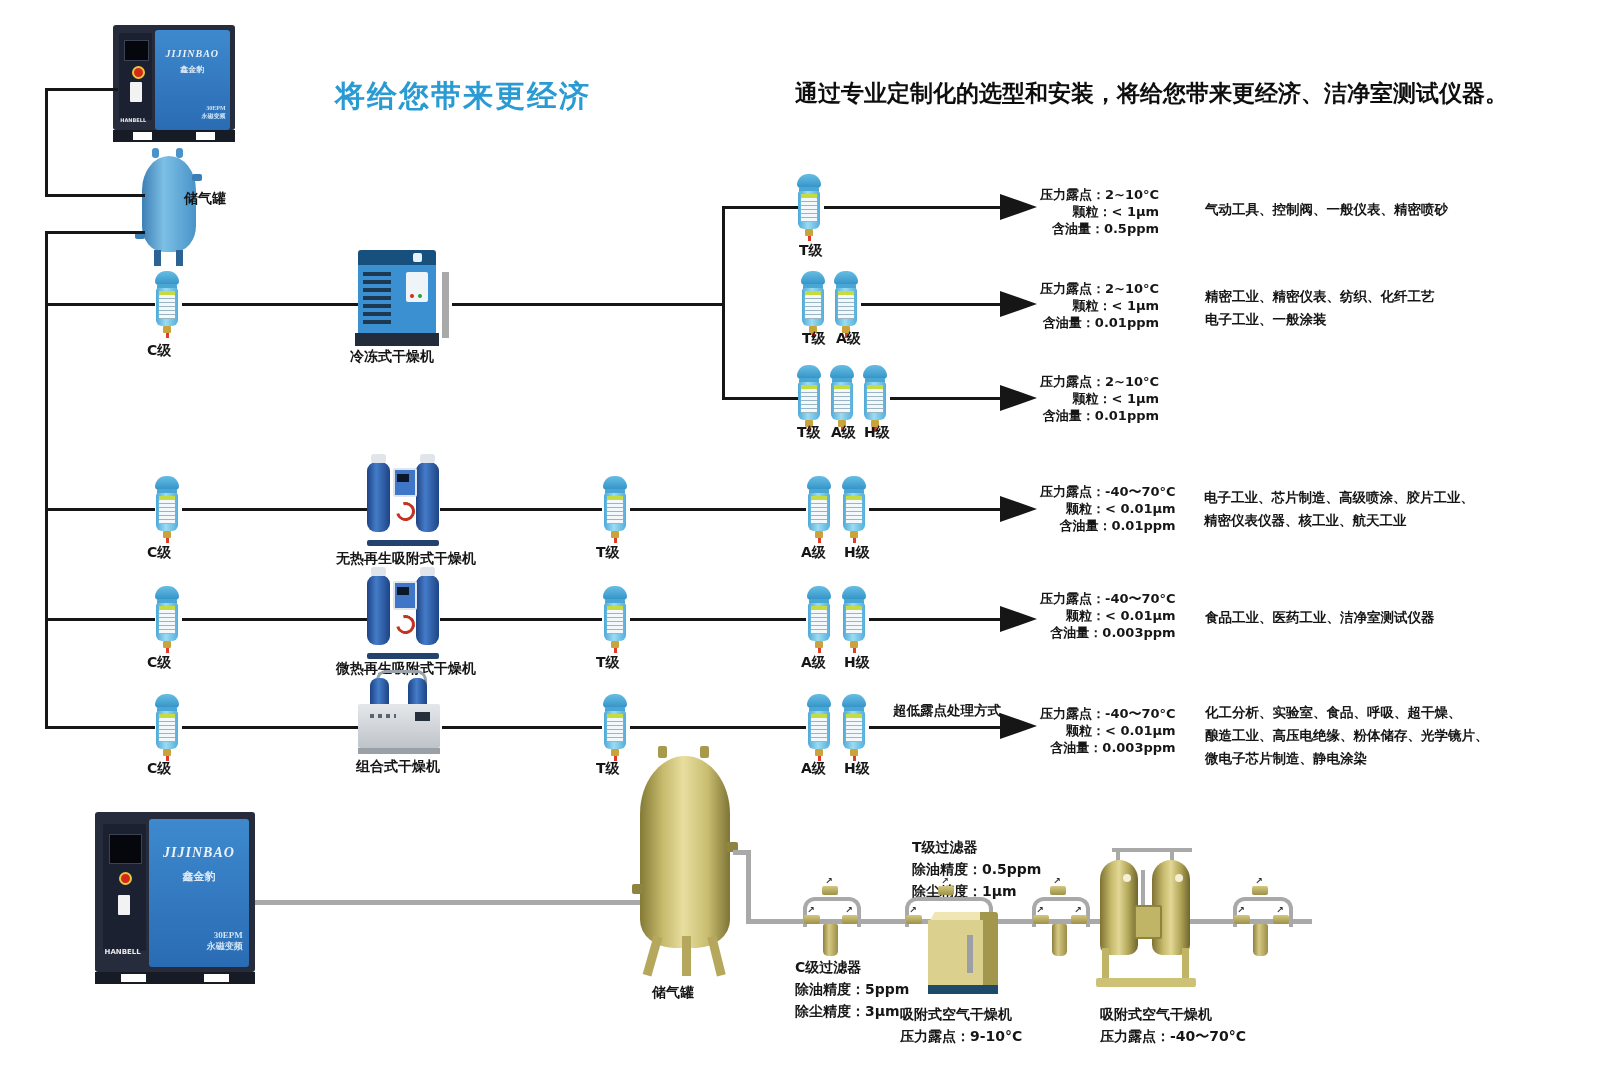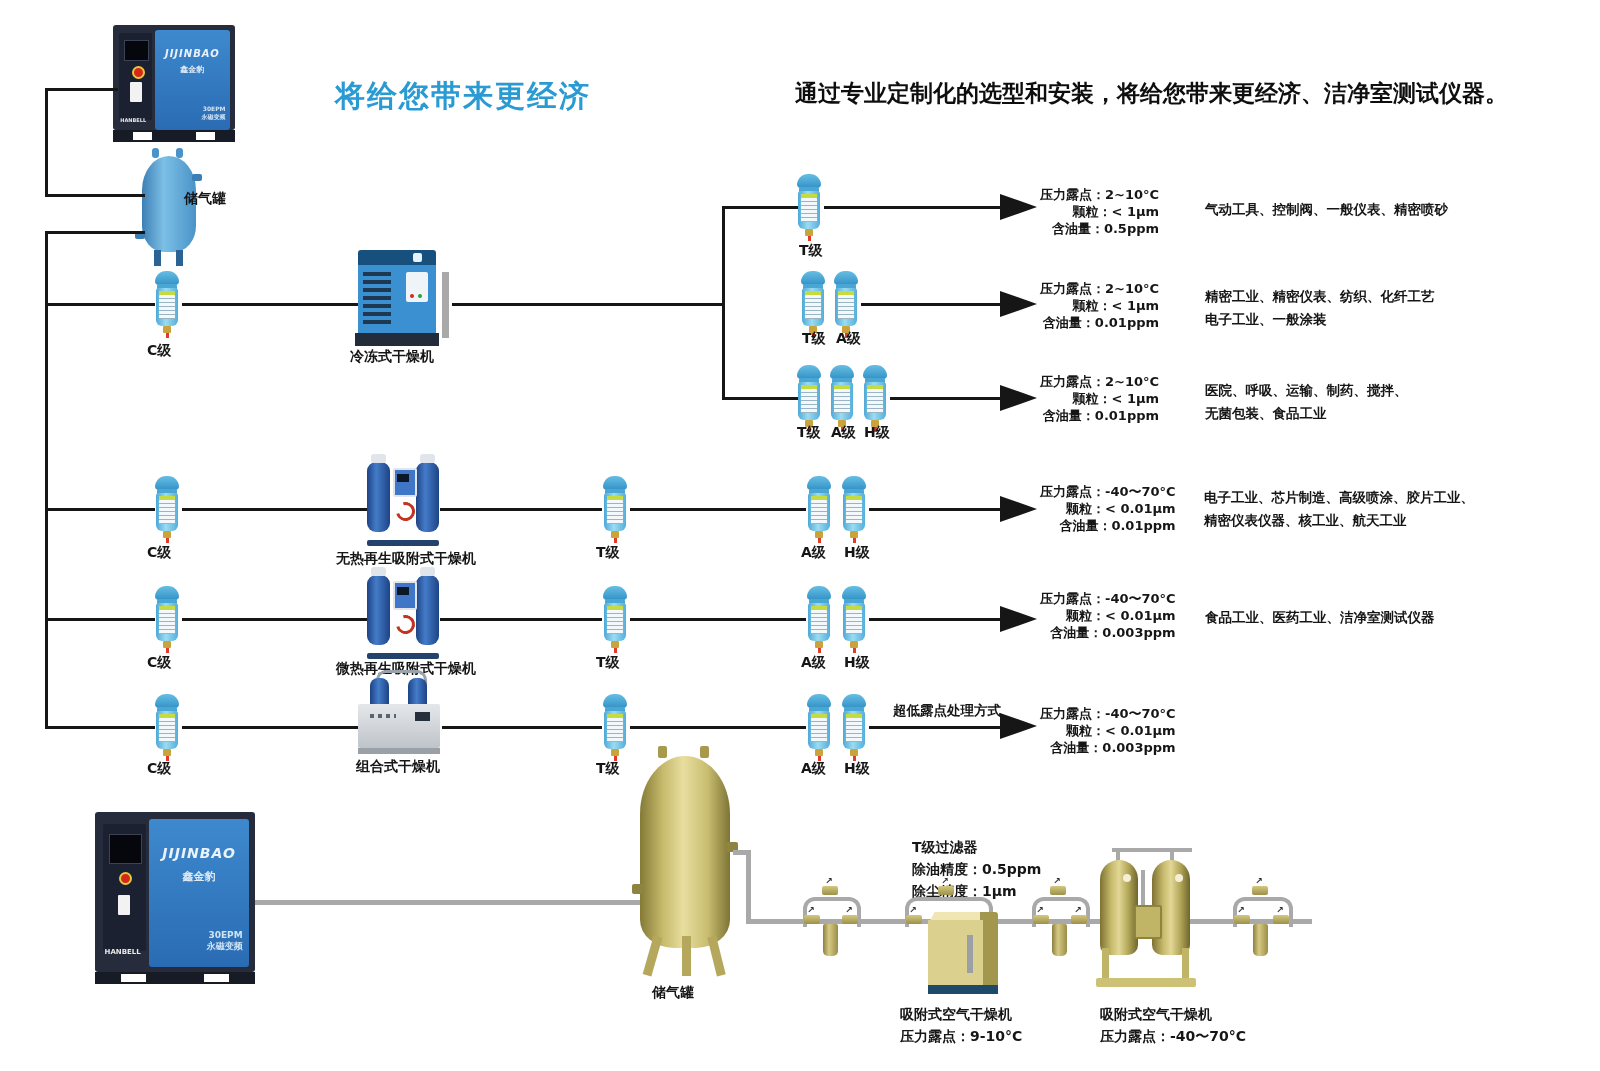--- a/index.html
+++ b/index.html
@@ -31,21 +31,21 @@
   .bottle .drip{position:absolute;left:12px;top:62px;width:3px;height:5px;background:#e23c28;}
   
   .comp{position:absolute;}
   .comp .c-bodyy{position:absolute;inset:0 0 12px 0;background:#262c3c;border-radius:3px;}
   .comp .c-left{position:absolute;left:5%;top:7%;width:27%;height:74%;background:#1b2130;border-radius:2px;}
   .comp .c-screen{position:absolute;left:15%;top:8%;width:70%;height:22%;background:#05070c;border:1px solid #3a4254;}
   .comp .c-btn{position:absolute;left:38%;top:38%;width:9px;height:9px;border-radius:50%;
     background:#d42818;border:2px solid #e8c840;}
   .comp .c-tag{position:absolute;left:34%;top:56%;width:12px;height:20px;background:#f2f2f2;border-radius:1px;}
   .comp .c-panel{position:absolute;right:4%;top:4%;width:62%;height:86%;border-radius:3px;
-    background:linear-gradient(180deg,#3e89ce,#2a6cb4);}
+    background:linear-gradient(180deg,#3e89ce,#2a6cb4);font-family:Liberation Serif, serif;}
   .comp .c-brand{position:absolute;left:0;right:0;top:18%;text-align:center;color:#eaf2fa;
     font-style:italic;font-weight:800;letter-spacing:1px;}
   .comp .c-brandcn{position:absolute;left:0;right:0;top:34%;text-align:center;color:#dce8f4;font-weight:700;}
   .comp .c-model{position:absolute;left:16px;right:6%;bottom:10%;text-align:right;color:#cfe4f4;
     font-weight:700;line-height:1.25;}
   .comp .c-logo{position:absolute;left:6%;bottom:16%;color:#e8e8e8;font-weight:700;}
   .comp .c-base{position:absolute;left:0;right:0;bottom:0;height:12px;background:#161b26;}
   .comp .c-foot1,.comp .c-foot2{position:absolute;bottom:2px;width:16%;height:8px;background:#fff;}
   .comp .c-foot1{left:16%;} .comp .c-foot2{right:16%;}
   .comp-sm .c-brand{font-size:10px;} .comp-sm .c-brandcn{font-size:8px;}
@@ -481,30 +481,31 @@
       <div>含油量：0.003ppm</div>
   </div>
 
   <div class="apps" style="left:1205px;top:198px;">
     <div>气动工具、控制阀、一般仪表、精密喷砂</div>
   </div>
   <div class="apps" style="left:1205px;top:285px;">
     <div>精密工业、精密仪表、纺织、化纤工艺</div>
       <div>电子工业、一般涂装</div>
   </div>
-  <div class="apps" style="left:1205px;top:379px;">
-    <div>医院、呼吸、运输、制药、搅拌、</div>
-      <div>无菌包装、食品工业</div>
-  </div>
   <div class="apps" style="left:1204px;top:486px;">
     <div>电子工业、芯片制造、高级喷涂、胶片工业、</div>
       <div>精密仪表仪器、核工业、航天工业</div>
   </div>
   <div class="apps" style="left:1205px;top:606px;">
     <div>食品工业、医药工业、洁净室测试仪器</div>
+  </div>
+  <div class="apps" style="left:1205px;top:701px;">
+    <div>化工分析、实验室、食品、呼吸、超干燥、</div>
+      <div>酿造工业、高压电绝缘、粉体储存、光学镜片、</div>
+      <div>微电子芯片制造、静电涂染</div>
   </div>
 
   <div class="comp comp-lg" style="left:95px;top:812px;width:160px;height:172px;">
     <div class="c-bodyy"></div>
     <div class="c-left">
         <div class="c-screen"></div>
         <div class="c-btn"></div>
         <div class="c-tag"></div>
       </div>
     <div class="c-panel">
@@ -535,20 +536,25 @@
 
   <div class="pp" style="left:733px;top:850px;width:18px;height:5px;"></div>
   <div class="pp" style="left:746px;top:850px;width:5px;height:74px;"></div>
   <div class="pp" style="left:746px;top:919px;width:566px;height:5px;"></div>
 
   <div class="arch" style="left:803px;top:897px;width:50px;"></div>
   <div class="valve" style="left:822px;top:886px;"></div>
   <div class="valve" style="left:804px;top:915px;"></div>
   <div class="valve" style="left:842px;top:915px;"></div>
   <div class="gfil" style="left:823px;top:924px;"></div>
+  <div class="blab" style="left:795px;top:956px;">
+    <div>C级过滤器</div>
+      <div>除油精度：5ppm</div>
+      <div>除尘精度：3μm</div>
+  </div>
 
   <div class="blab" style="left:912px;top:836px;">
     <div>T级过滤器</div>
       <div>除油精度：0.5ppm</div>
       <div>除尘精度：1μm</div>
   </div>
   <div class="arch" style="left:905px;top:897px;width:80px;"></div>
   <div class="valve" style="left:938px;top:886px;"></div>
   <div class="valve" style="left:906px;top:915px;"></div>
   <div class="gbox3d" style="left:928px;top:912px;width:70px;height:82px;">

